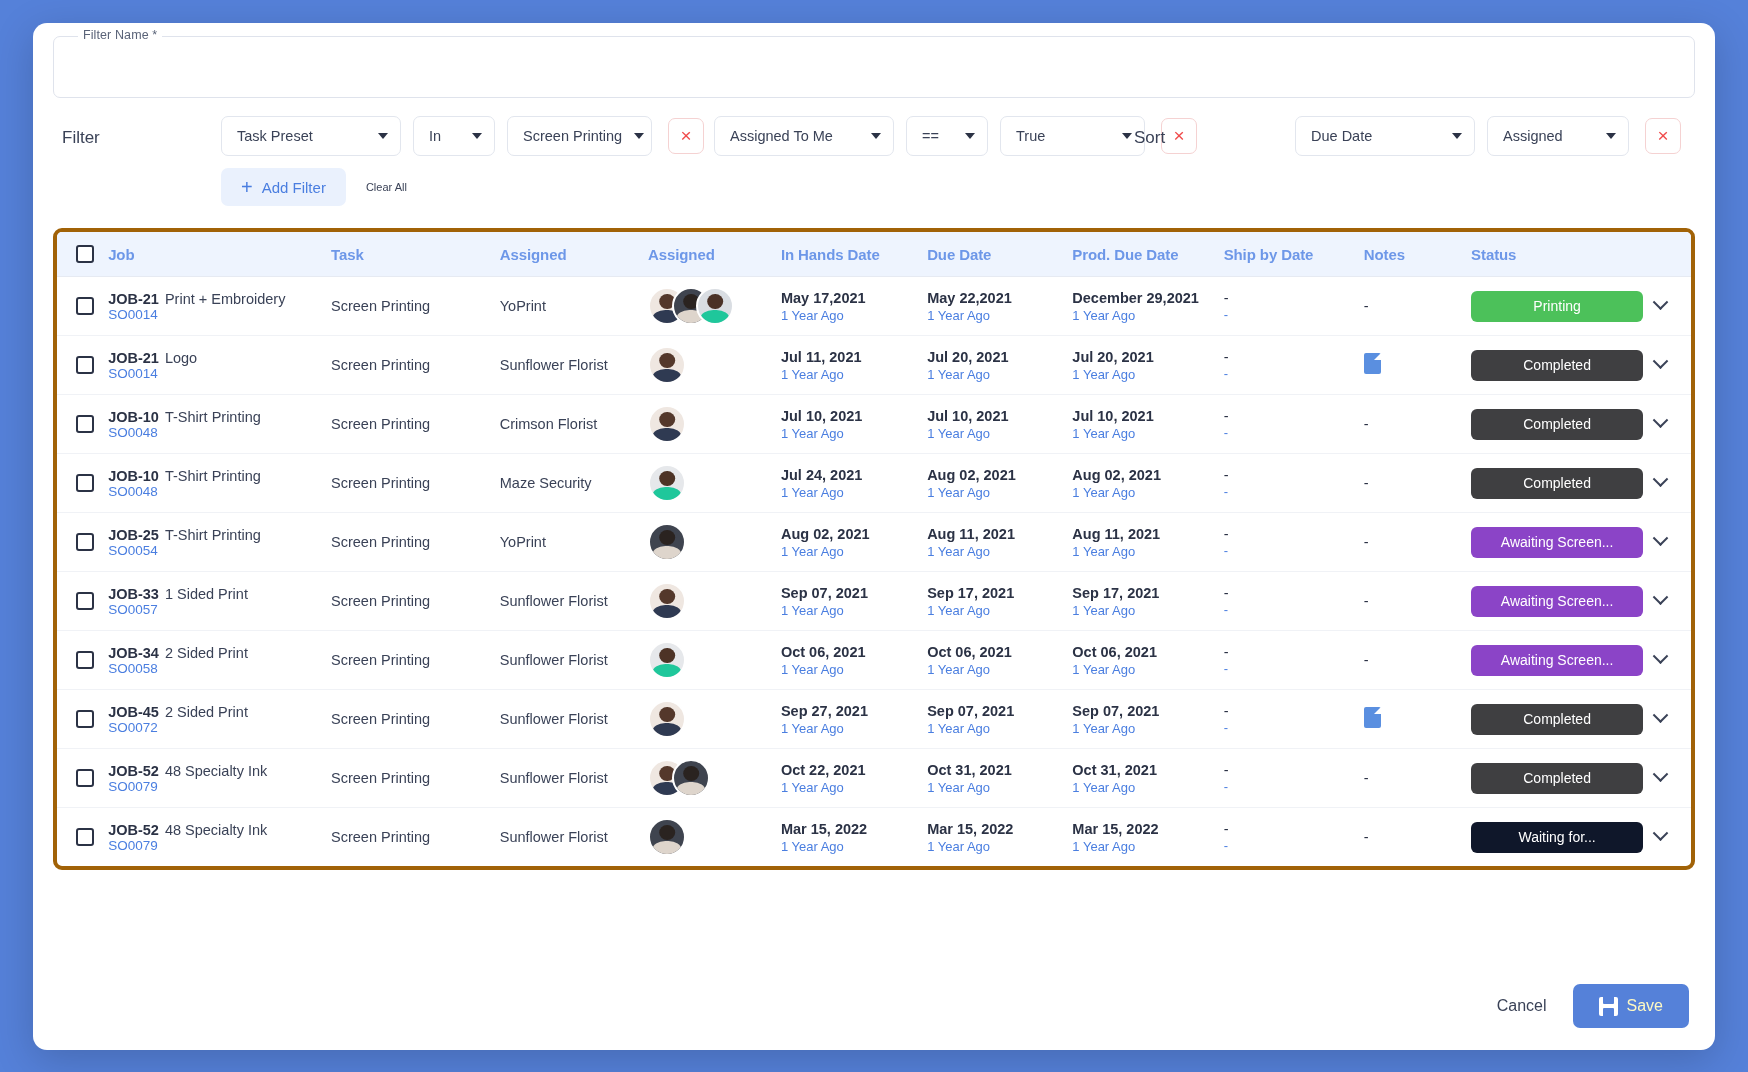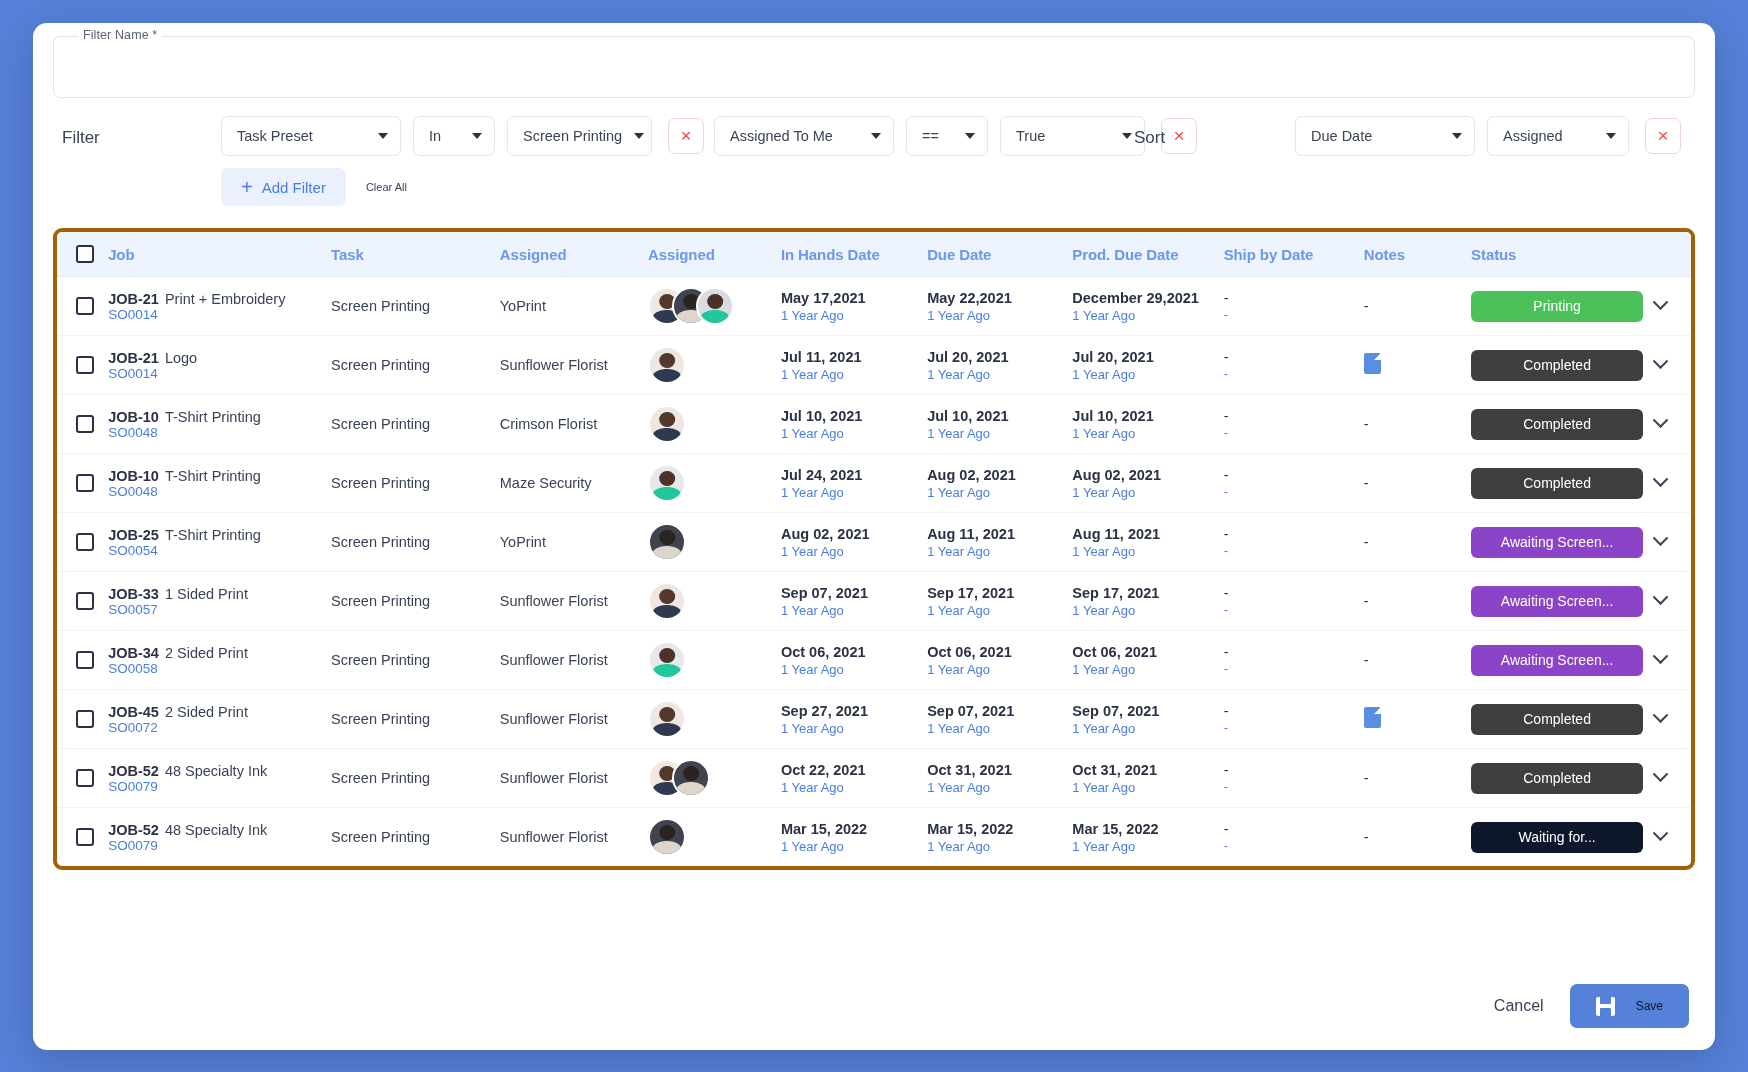--- a/index.html
+++ b/index.html
@@ -247,25 +247,25 @@
     display: flex; align-items: center; justify-content: flex-end;
     gap: 26px;
     padding: 0 26px 22px 0;
   }
   .cancel {
     background: none; border: none;
     font-size: 16px; color: #3a4257;
     cursor: pointer; font-family: inherit;
   }
   .save {
-    background: #5581d9; color: #0f172a;
+    background: #5581d9; color: #fef9c3;
     border: none; border-radius: 7px;
     height: 44px; padding: 0 26px;
-    font-size: 12px; cursor: pointer;
-    display: flex; align-items: center; gap: 21px;
+    font-size: 16px; cursor: pointer;
+    display: flex; align-items: center; gap: 9px;
     font-family: inherit;
   }
   .saveicon {
     width: 19px; height: 19px;
     background: #fff;
     border-radius: 2px;
     position: relative;
   }
   .saveicon:before {
     content:""; position:absolute; left:4px; top:0;

